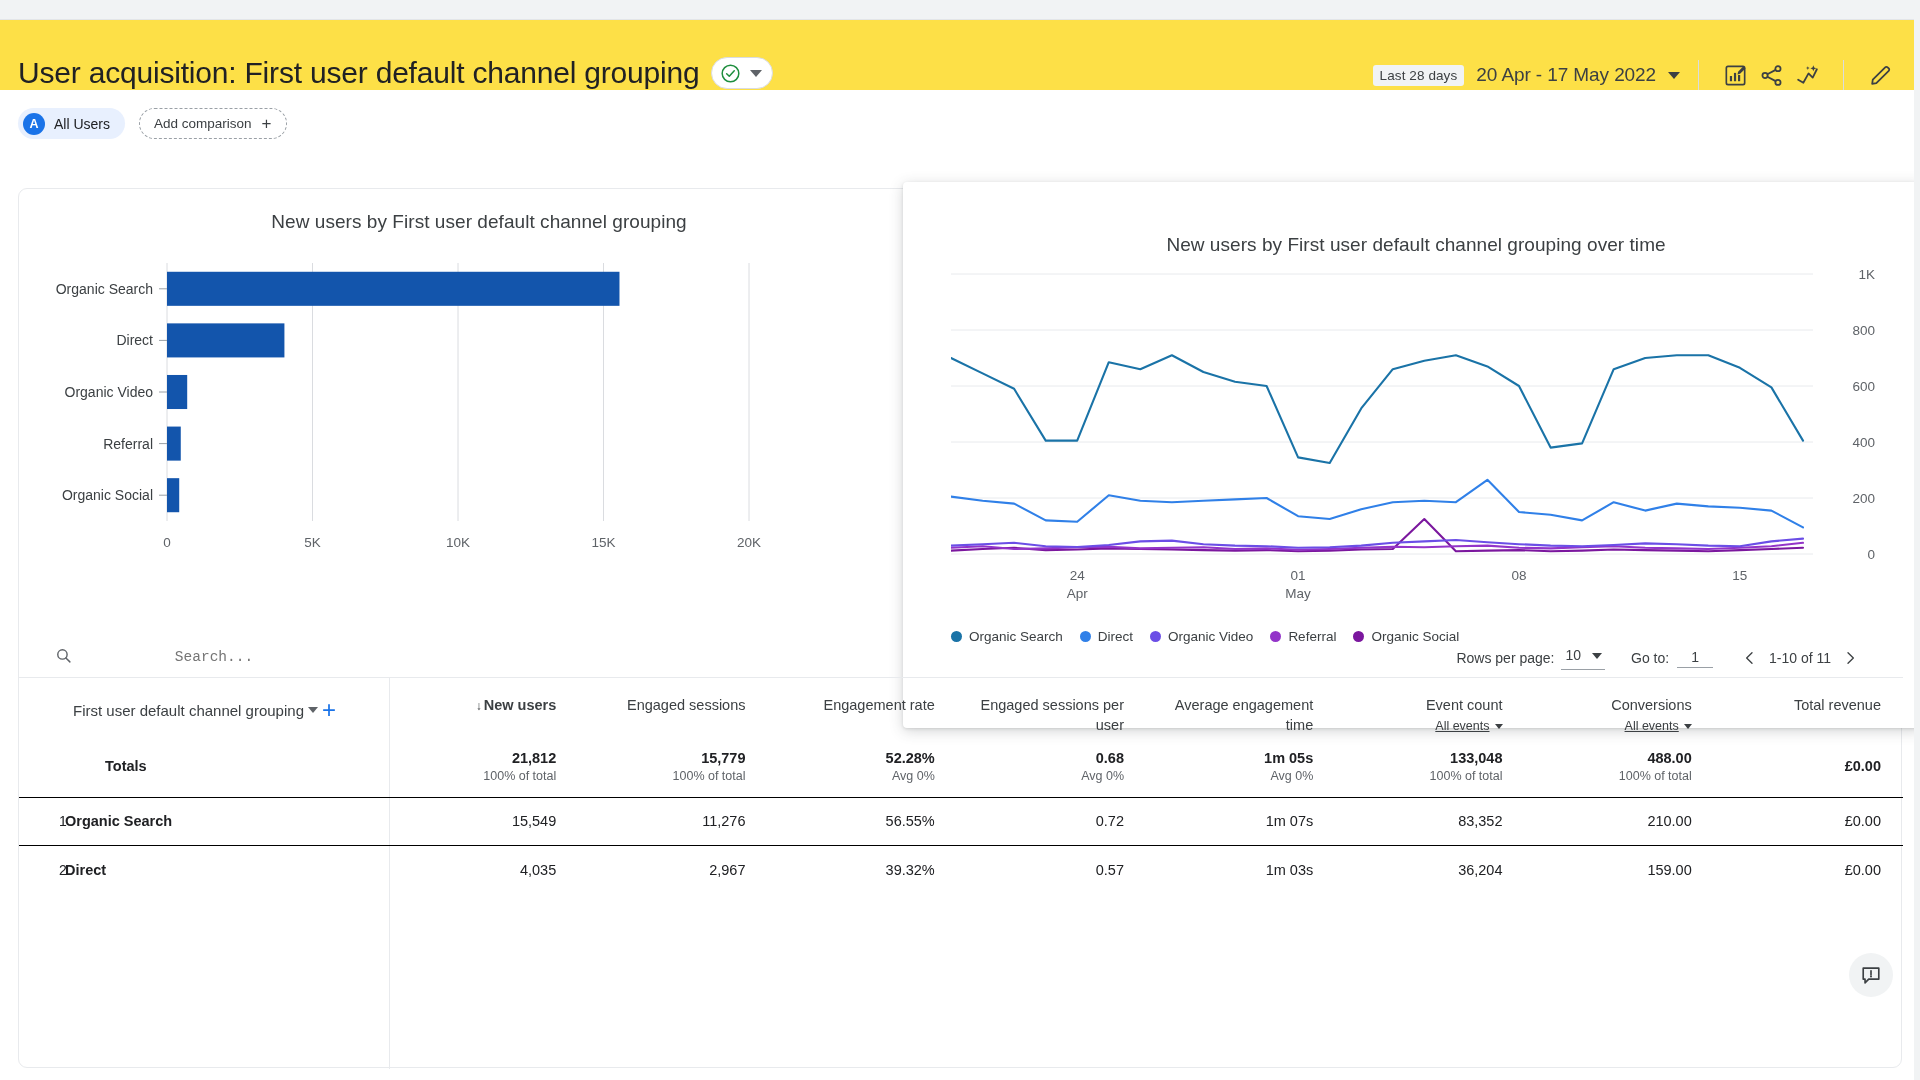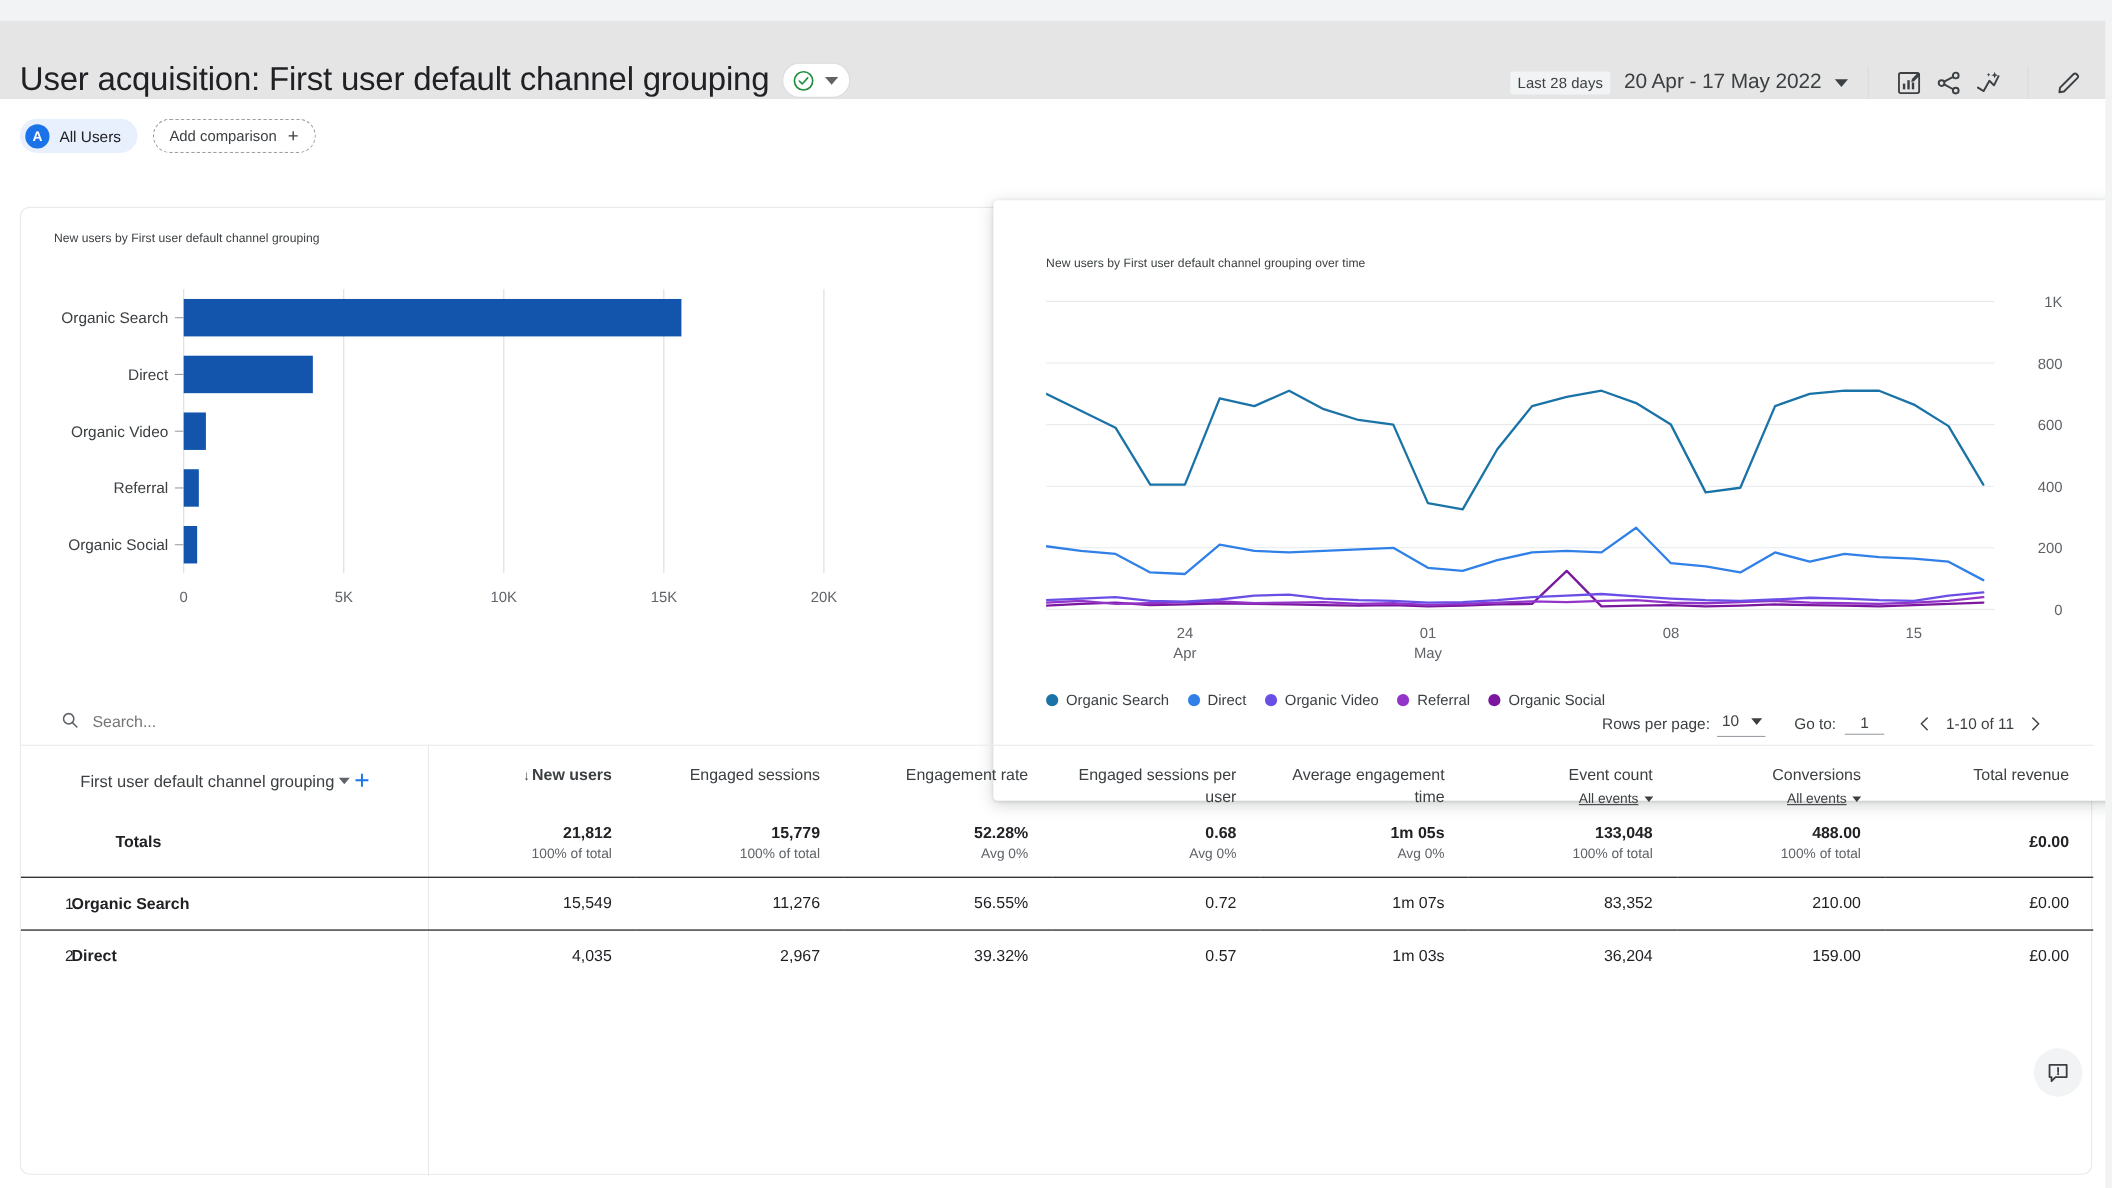--- a/index.html
+++ b/index.html
@@ -9,21 +9,21 @@
     background: #f1f3f4;
     overflow: hidden;
   }
   #root { position: relative; width: 1920px; height: 1080px; background: #ffffff; }
 
   
   .top-strip { position: absolute; left:0; top:0; width:1920px; height:20px; background:#f1f3f4; }
   .top-strip .divline { position:absolute; left:0; bottom:0; width:1920px; height:1px; background:#e3e5e8; }
 
   
-  .header { position: absolute; left: 0; top: 20px; width: 1920px; height: 70px; background:#e5e5e5; }
+  .header { position: absolute; left: 0; top: 20px; width: 1920px; height: 70px; background:#fde047; }
   .page-title-wrap { position:absolute; left:18px; top:36px; display:flex; align-items:center; gap:12px; }
   .page-title { font-size: 30px; color:#202124; font-weight:400; letter-spacing:-0.2px; white-space:nowrap; }
   .title-chip {
     display:flex; align-items:center; gap:9px;
     border:1px solid #dadce0; border-radius:18px; padding:4px 10px 4px 8px;
     background:#fff; height:32px;
   }
   .check-circle { width:21px; height:21px; display:block; }
   .caret-dn { width:0;height:0;border-left:6px solid transparent;border-right:6px solid transparent;border-top:7px solid #5f6368; }
 
@@ -56,41 +56,41 @@
   .plus-sm { font-size:17px; line-height:1; color:#3c4043; }
 
   
   .card {
     position:absolute; left:18px; top:188px; width:1884px; height:880px;
     background:#fff; border:1px solid #e8eaed; border-radius:9px;
   }
 
   
   .barpanel { position:absolute; left:30px; top:22px; width:860px; height:400px; }
-  .panel-title { font-size:11px; color:#3c4043; letter-spacing:0.05px; }
+  .panel-title { font-size:19px; color:#3c4043; letter-spacing:0.05px;text-align:center; }
   .barchart { position:absolute; left:0; top:38px; width:860px; height:340px; }
 
   
   .linepanel {
     position:absolute; left:884px; top:-7px; width:1020px; height:546px;
     background:#fff; border-radius:4px;
     box-shadow: 0 3px 14px rgba(60,64,67,0.22), 0 1px 3px rgba(60,64,67,0.14);
     overflow:hidden;
   }
   .linepanel-inner { position:absolute; left:48px; top:52px; width:930px; height:440px; }
   .linechart { position:absolute; left:0; top:28px; width:930px; height:360px; }
   .legend { position:absolute; left:0; top:395px; display:flex; align-items:center; gap:17px; }
   .legend-item { display:flex; align-items:center; gap:7px; }
   .legend-dot { width:11px; height:11px; border-radius:50%; display:block; }
   .legend-lbl { font-size:13.5px; color:#3c4043; white-space:nowrap; }
 
   
   .tablearea { position:absolute; left:0px; top:448px; width:1884px; height:432px; }
   .searchrow { position:absolute; left:36px; top:0px; display:flex; align-items:center; gap:12px; height:40px; }
-  .search-input { border:none; outline:none; font-size:14.5px; color:#5f6368; background:transparent; width:260px; font-family:Liberation Sans, sans-serif; }
+  .search-input { border:none; outline:none; font-size:14.5px; color:#5f6368; background:transparent; width:260px; font-family:Liberation Mono, monospace;text-align:center; }
   .pager { position:absolute; right:38px; top:4px; display:flex; align-items:center; gap:0; height:34px; font-size:14px; color:#3c4043; }
   .pg-lbl { white-space:nowrap; }
   .rpp-val { border-bottom:1px solid #9aa0a6; padding:0 24px 6px 4px; margin-left:7px; position:relative; }
   .rpp-caret { position:absolute; right:3px; top:6px; width:0;height:0;border-left:5px solid transparent;border-right:5px solid transparent;border-top:6px solid #3c4043; }
   .goto-val { border-bottom:1px solid #9aa0a6; padding:0 14px 2px 14px; margin-left:8px; text-align:center; }
   .pg-arrow { width:30px;height:30px;display:flex;align-items:center;justify-content:center; }
   .pg-count { white-space:nowrap; padding:0 4px; }
 
   .thead { position:absolute; left:0; top:40px; width:1884px; height:62px; border-top:1px solid #e8eaed; }
   .dim-head { position:absolute; left:54px; top:20px; display:flex; align-items:center; gap:4px; }

